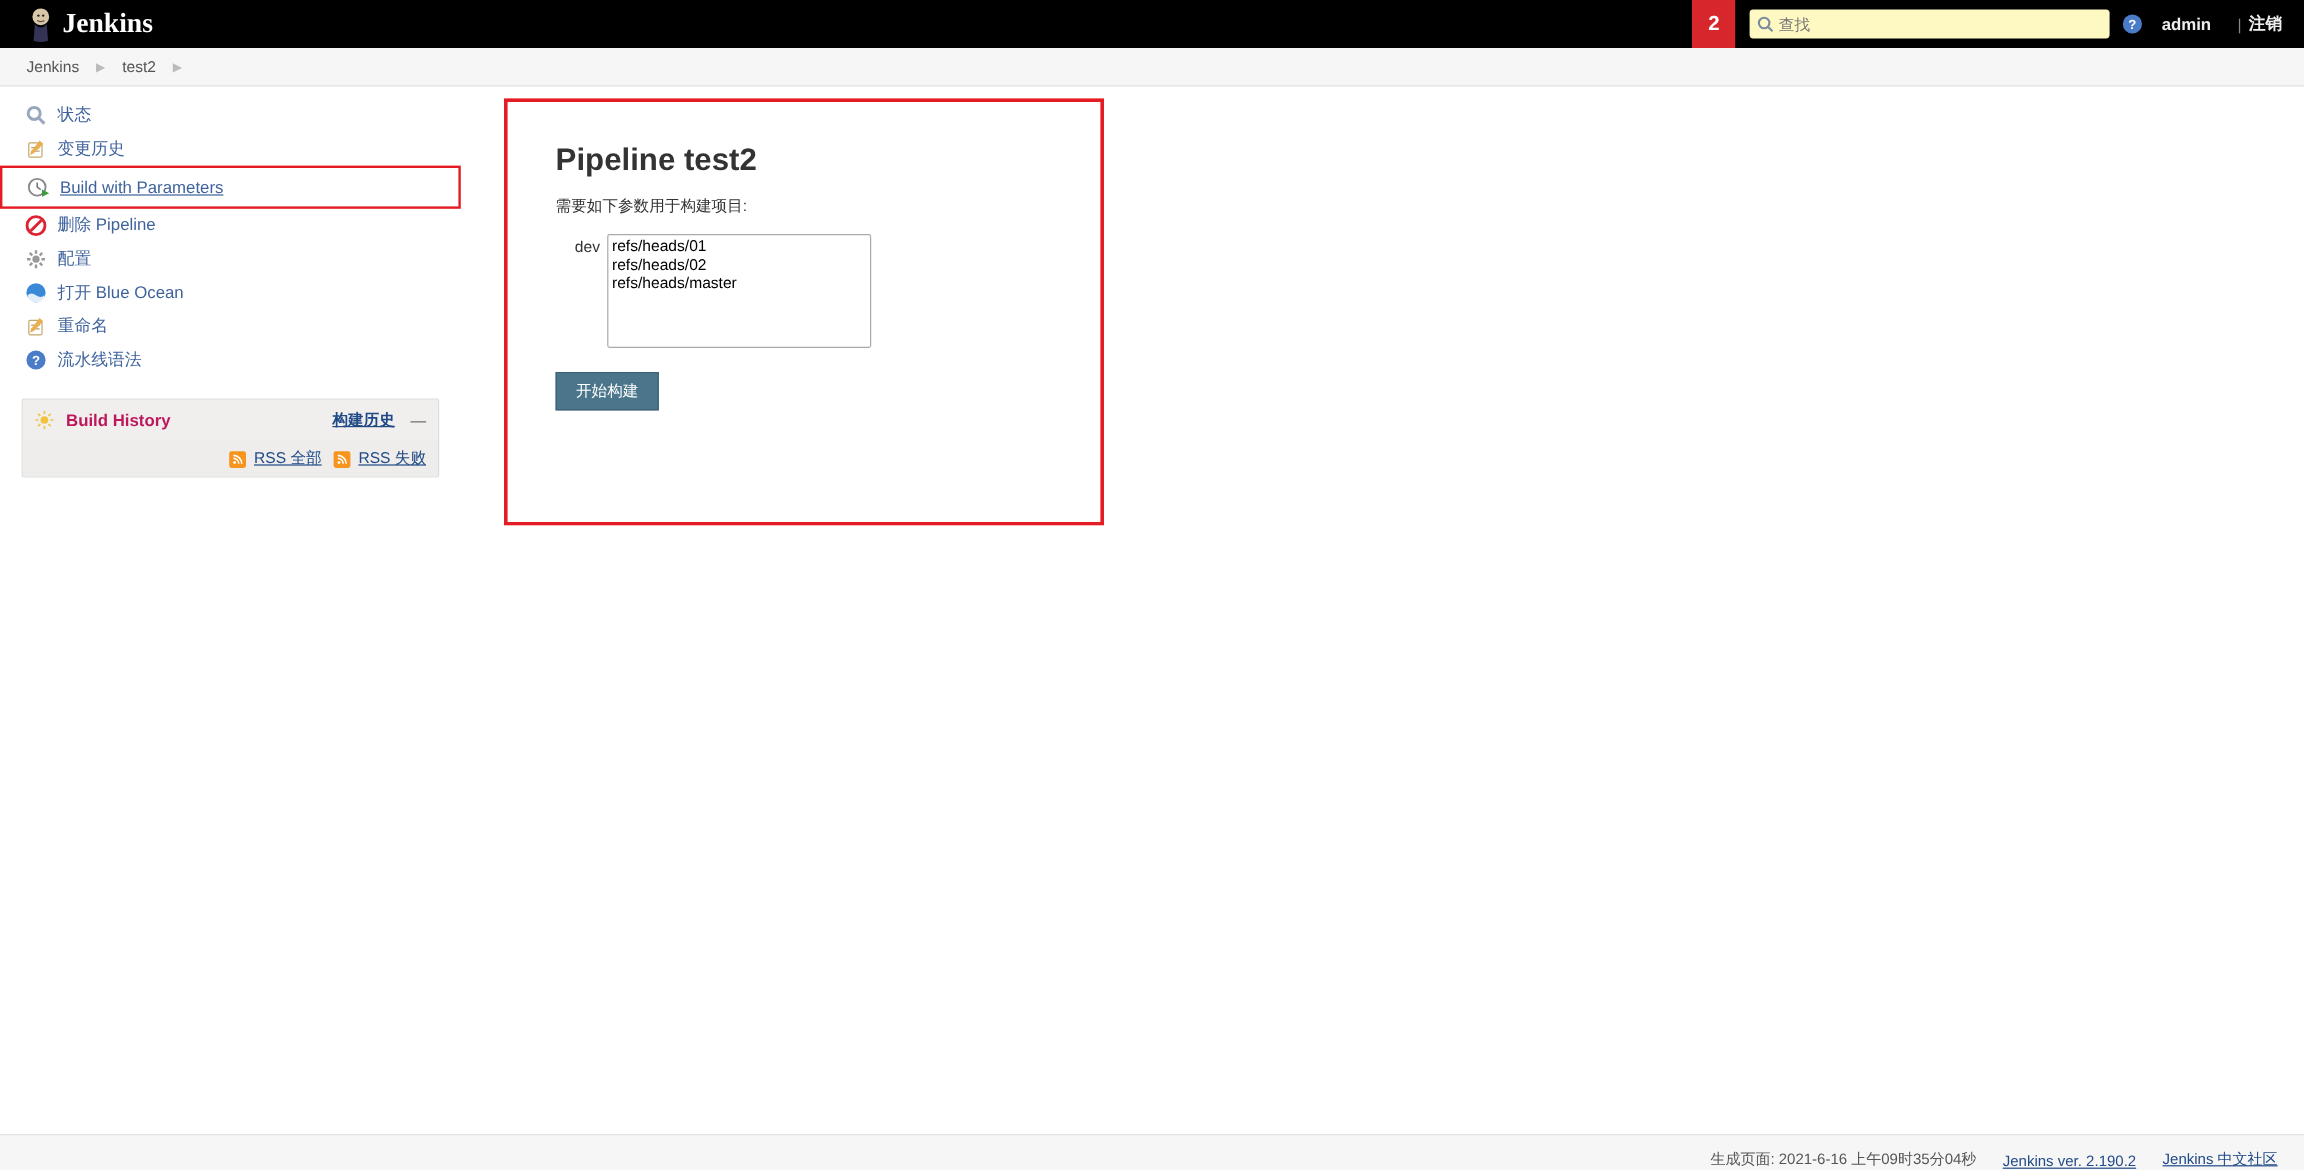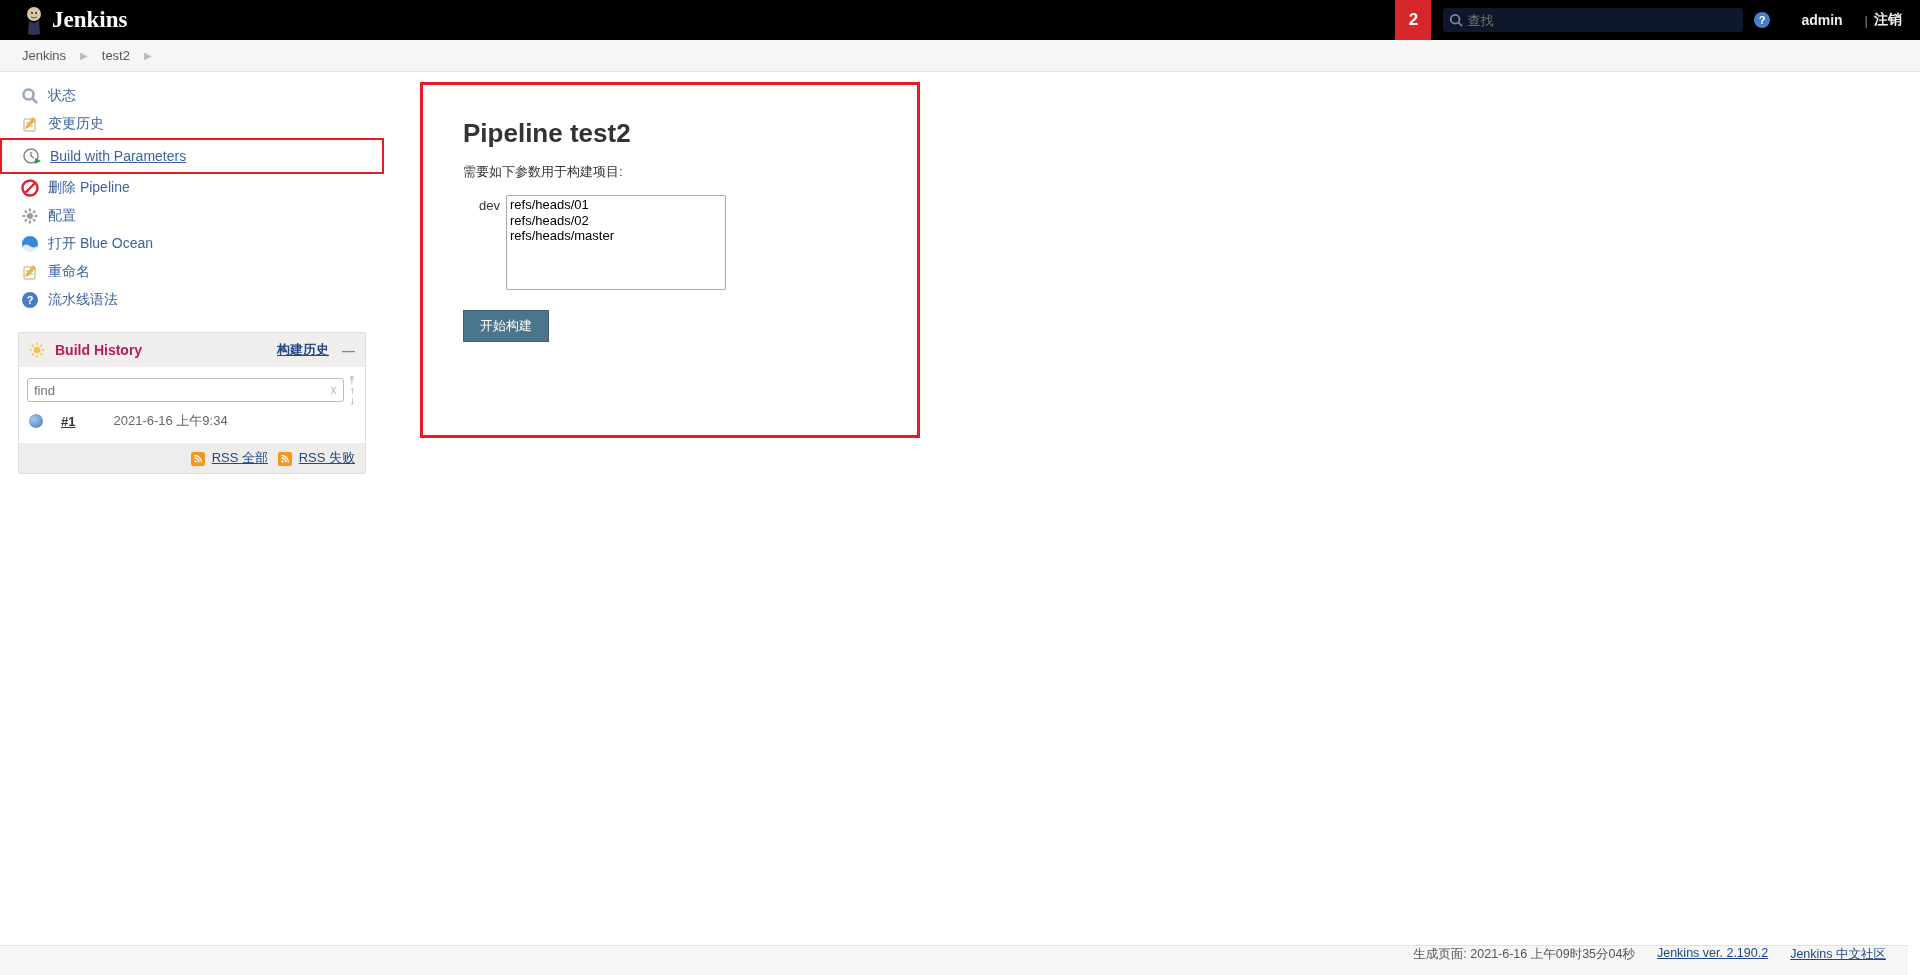--- a/index.html
+++ b/index.html
@@ -6,25 +6,25 @@
 body { font-family: Helvetica, Arial, sans-serif; font-size: 13px; color: #333; background: #fff; width: 1920px; }
 a { color: #204a87; text-decoration: none; }
 
 .header { background: #000; height: 40px; display: flex; align-items: center; padding: 0 0 0 22px; }
 .logo { display: flex; align-items: center; gap: 6px; }
 .logo-icon { width: 24px; height: 32px; }
 .logo-text { color: #fff; font-family: Georgia, serif; font-size: 23px; font-weight: bold; }
 .header-spacer { flex: 1; }
 .header-badge { background: #d8262d; color: #fff; font-weight: bold; width: 36px; height: 40px; display: flex; align-items: center; justify-content: center; font-size: 17px; }
 .search-wrap { margin-left: 12px; }
-.search-box { display: flex; align-items: center; background: #0f172a; border-radius: 3px; height: 24px; width: 300px; padding: 0 6px; }
+.search-box { display: flex; align-items: center; background: #fef9c3; border-radius: 3px; height: 24px; width: 300px; padding: 0 6px; }
 .search-box input { border: none; outline: none; flex: 1; font-size: 13px; background: transparent; color: #888; }
 .search-icon-svg { width: 14px; height: 14px; margin-right: 4px; }
 .help-icon { margin-left: 10px; width: 18px; height: 18px; color: #5b8dd6; }
-.header-link { color: #eee; font-weight: bold; margin-left: 30px; font-size: 14px; }
+.header-link { color: #eee; font-weight: bold; margin-left: 15px; font-size: 14px; }
 .header-sep { color: #888; margin-left: 22px; }
 .header-right-pad { width: 18px; }
 
 .breadcrumb-bar { background: #f6f6f6; border-bottom: 1px solid #e2e2e2; height: 32px; display: flex; align-items: center; padding-left: 22px; font-size: 13px; gap: 14px; }
 .breadcrumb-bar .crumb { color: #555; }
 .breadcrumb-bar .sep { font-size: 10px; color: #bbb; }
 
 .page { display: flex; }
 .sidebar { width: 384px; padding: 10px 0 0 0; }
 .main { flex: 1; padding: 10px 0 0 0; }
@@ -58,21 +58,21 @@
 
 .main-highlight { border: 3px solid #e51c23; width: 500px; min-height: 356px; margin-left: 36px; padding: 12px 24px 20px 40px; }
 .main-title { font-size: 26px; font-weight: bold; margin: 21px 0 14px 0; }
 .main-desc { font-size: 13px; margin-bottom: 14px; }
 .param-row { display: flex; align-items: flex-start; gap: 6px; }
 .param-label { font-size: 13px; color: #333; padding-top: 3px; margin-left: 16px; }
 .param-select { width: 220px; height: 95px; border: 1px solid #aaa; font-size: 13px; font-family: inherit; padding: 1px; }
 .param-select option { padding: 0 2px; line-height: 1.35; }
 .build-btn { margin-top: 20px; background: #4b758b; color: #fff; border: 1px solid #3e6275; padding: 6px 16px; font-size: 13px; cursor: pointer; }
 
-.footer { position: fixed; bottom: 0; left: 0; right: 12px; background: #f6f6f6; border-top: 1px solid #e2e2e2; height: 30px; display: flex; align-items: flex-start; justify-content: flex-end; padding: 0 22px; gap: 22px; font-size: 12.5px; color: #555; }
+.footer { position: fixed; bottom: 0; left: 0; right: 0; background: #f6f6f6; border-top: 1px solid #e2e2e2; height: 30px; display: flex; align-items: flex-end; justify-content: flex-end; padding: 0 22px; gap: 22px; font-size: 12.5px; color: #555; }
 .footer a { text-decoration: underline; }
 
 
 .ico-up-arrow { fill: #3a9e3a; }
 .ico-search { stroke: #7a8aa0; fill: none; stroke-width: 2; }
 .sun-icon { width: 16px; height: 16px; }
 </style>
 </head>
 <body>
 
@@ -219,38 +219,20 @@
               <line x1="2.8" y1="2.8" x2="4.6" y2="4.6"></line>
               <line x1="11.4" y1="11.4" x2="13.2" y2="13.2"></line>
               <line x1="2.8" y1="13.2" x2="4.6" y2="11.4"></line>
               <line x1="11.4" y1="4.6" x2="13.2" y2="2.8"></line>
             </g>
           </svg>
         <span class="bh-title">Build History</span>
         <span class="bh-spacer"></span>
         <a href="#" class="bh-trend">构建历史</a>
         <span class="bh-trend-dash">—</span>
-      </div>
-      <div class="bh-body">
-        <div class="bh-find-row">
-          <div class="bh-find">
-            <input type="text" placeholder="find" style="">
-            <span class="x">x</span>
-          </div>
-          <div class="bh-arrows">
-            <span>⤒</span>
-            <span>↑</span>
-            <span>↓</span>
-          </div>
-        </div>
-        <div class="bh-item">
-          <span class="bh-ball"></span>
-          <a href="#" class="bh-num">#1</a>
-          <span class="bh-time">2021-6-16 上午9:34</span>
-        </div>
       </div>
       <div class="bh-footer">
         <span>
           <span class="rss-icon">
             <svg width="10" height="10" viewBox="0 0 10 10">
                 <circle cx="2.5" cy="7.5" r="1.2" fill="#fff"></circle>
                 <path d="M1.5 4 A4.5 4.5 0 0 1 6 8.5" stroke="#fff" fill="none" stroke-width="1.3"></path>
                 <path d="M1.5 1.5 A7 7 0 0 1 8.5 8.5" stroke="#fff" fill="none" stroke-width="1.3"></path>
               </svg>
           </span>

